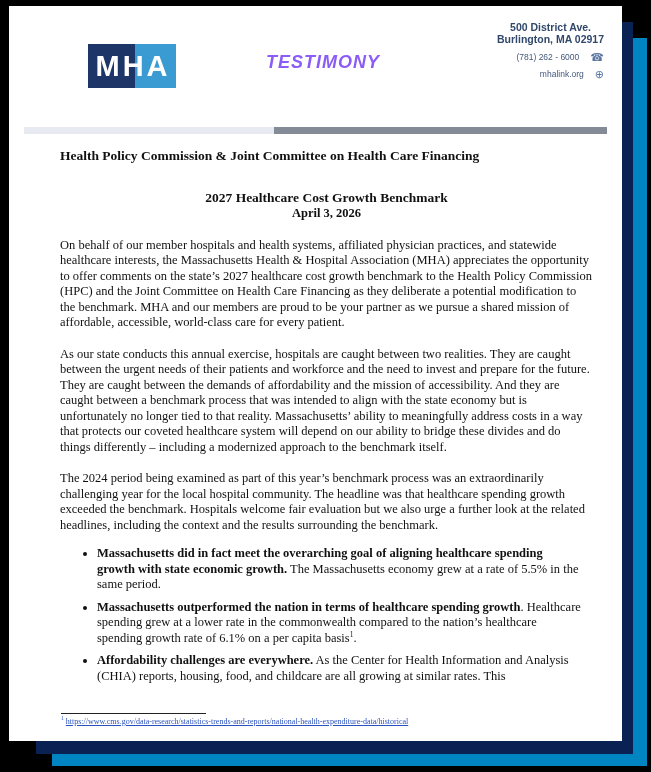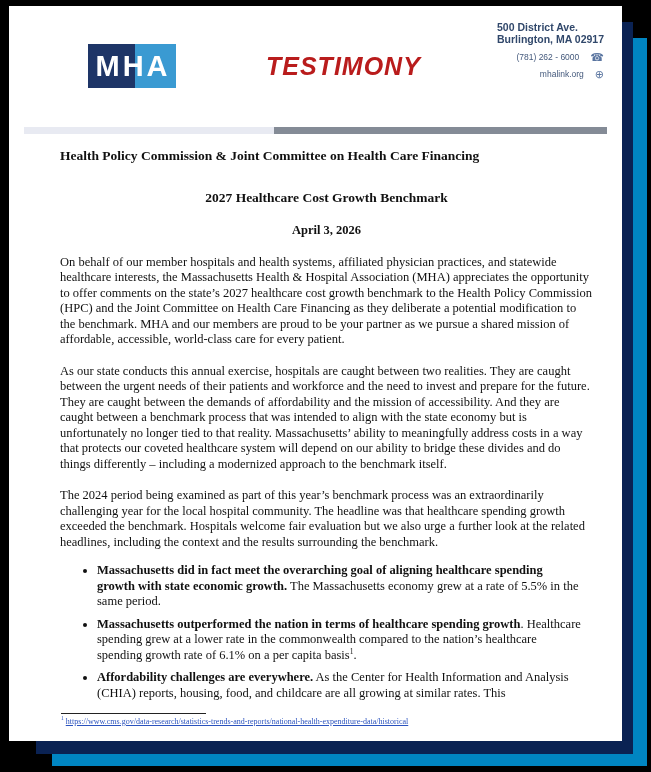--- a/index.html
+++ b/index.html
@@ -35,24 +35,24 @@
   .logo-org{
     position:absolute;left:178px;top:40px;width:130px;
     font-family:"Liberation Sans",sans-serif;color:#1e3567;line-height:1.1;
   }
   .org-1{font-size:7px;font-weight:700;letter-spacing:1.2px;}
   .org-2{font-size:13.5px;font-weight:700;color:#3a9ad2;margin-top:1px;}
   .org-3{font-size:7.5px;font-weight:700;letter-spacing:1.6px;margin-top:1px;}
   .doc-type{
     position:absolute;left:257px;top:46px;
     font-family:"Liberation Sans",sans-serif;font-style:italic;font-weight:800;
-    font-size:25px;letter-spacing:1px;color:#b91c1c;
+    font-size:18px;letter-spacing:1px;color:#8b5cf6;
   }
   .contact{
-    position:absolute;right:18px;top:15px;text-align:left;
+    position:absolute;right:18px;top:15px;text-align:center;
     font-family:"Liberation Sans",sans-serif;font-weight:700;
     color:#31486b;font-size:10.5px;line-height:1.18;
   }
   .contact .grp{margin-bottom:5px;}
   .contact .small-line{
     font-size:8.5px;font-weight:400;color:#44597c;margin-top:4px;
     display:flex;align-items:center;justify-content:flex-end;gap:11px;
   }
   .contact .icon{font-size:11px;color:#5a75a0;}
 
@@ -65,21 +65,21 @@
   .doc-body{
     position:absolute;left:51px;top:134px;width:533px;
     color:#111;font-size:12.5px;line-height:15.5px;
   }
   .doc-heading{
     text-align:left;font-weight:700;font-size:13.5px;line-height:1.25;margin-top:8px;
   }
   .doc-subheading{
     text-align:center;font-weight:700;font-size:13.5px;line-height:1.3;margin-top:24px;
   }
-  .doc-date{text-align:center;font-weight:700;font-size:12.5px;margin-top:17px;}
+  .doc-date{text-align:center;font-weight:700;font-size:12.5px;}
   .doc-par{margin-top:16px;text-align:left;}
   ul.doc-bullets{margin:13px 0 0 0;padding-left:37px;}
   ul.doc-bullets li{margin-bottom:7px;padding-right:10px;}
   .b-lead{font-weight:700;}
   sup{font-size:7.5px;line-height:0;}
 
   
   .footnote{position:absolute;left:52px;top:707px;width:540px;}
   .footnote-rule{width:145px;height:0;border-top:1.4px solid #222;margin-bottom:3px;}
   .footnote-text{font-size:8px;color:#2a52be;}

